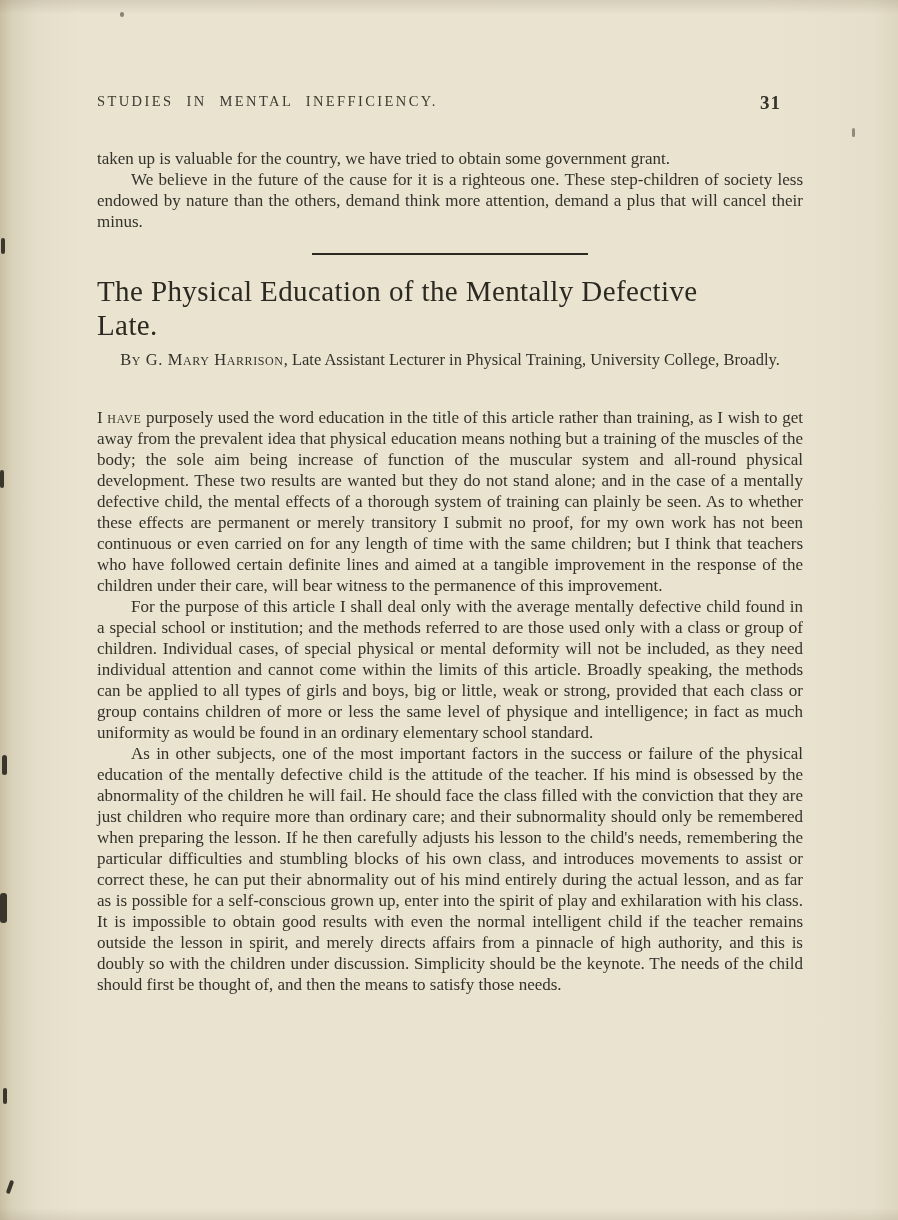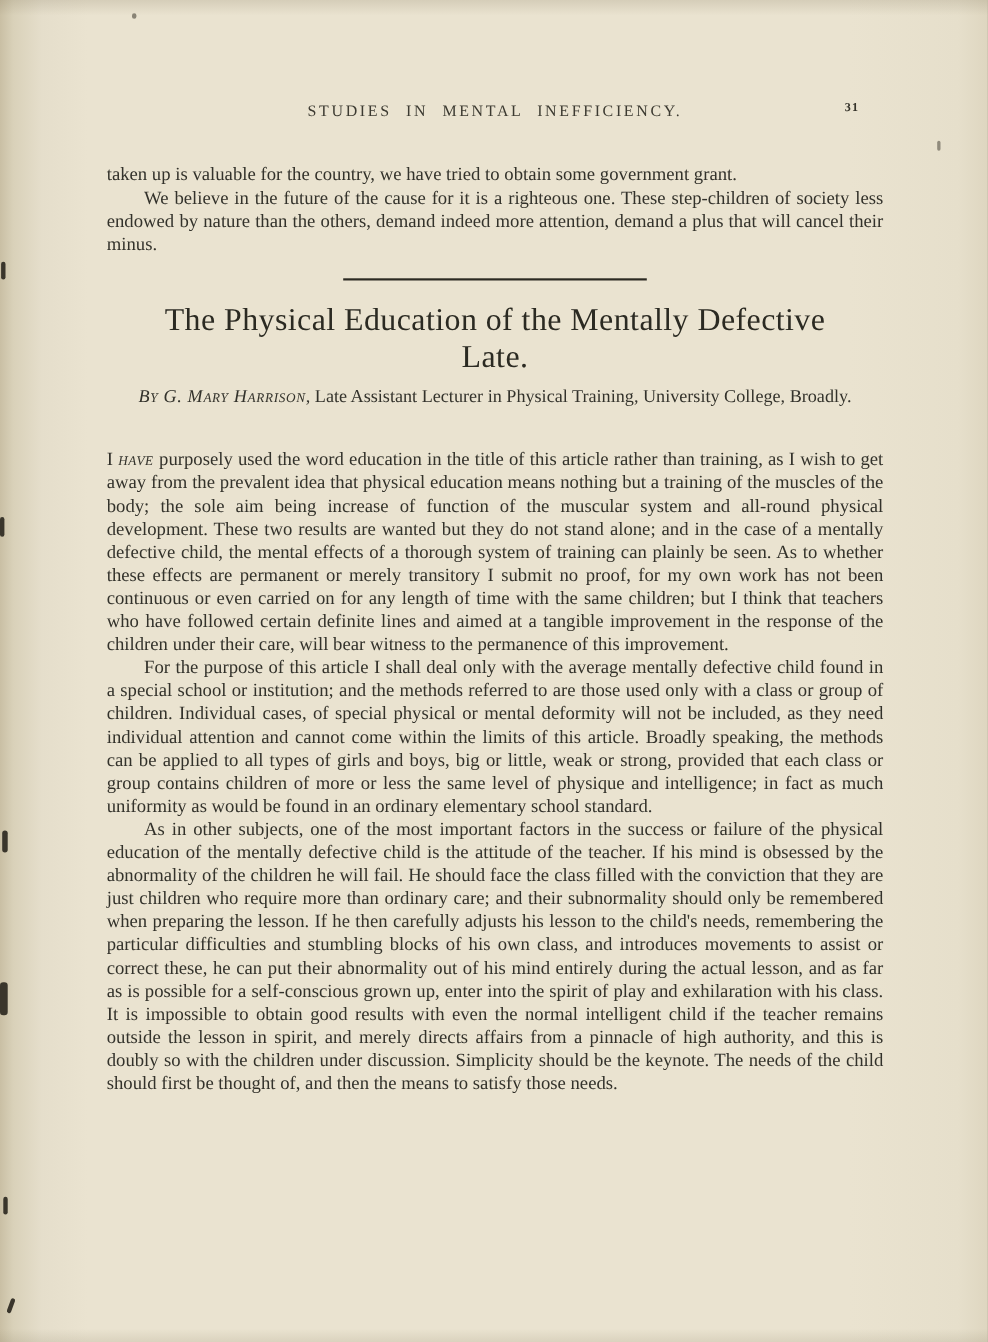--- a/index.html
+++ b/index.html
@@ -28,33 +28,32 @@
   }
   .content {
     position: absolute;
     left: 97px;
     top: 92px;
     width: 706px;
   }
   .running-head {
     position: relative;
     height: 20px;
-    text-align: center;
   }
   .running-title {
     font-size: 14.5px;
     letter-spacing: 2.4px;
     word-spacing: 7px;
     color: #3c3a31;
   }
   .page-number {
     position: absolute;
     right: 22px;
     top: 0;
-    font-size: 11px;
+    font-size: 19px;
     font-weight: bold;
     letter-spacing: 1px;
     color: #35332a;
   }
   .intro {
     margin-top: 15px;
   }
   p {
     margin: 0;
     font-size: 17px;
@@ -67,37 +66,36 @@
     width: 276px;
     height: 2px;
     background: #2c2a22;
     margin: 21px auto 0 auto;
   }
   .title {
     margin: 19px 0 0 0;
     font-size: 29px;
     font-weight: normal;
     line-height: 34px;
-    text-align: center;
+    text-align: left;
     color: #2b2a22;
     letter-spacing: 0.4px;
   }
   .title .line { display: block; }
   .byline {
     margin-top: 7px;
     font-size: 16.5px;
     line-height: 22px;
     text-align: center;
     text-indent: 0;
     padding: 0 4px;
   }
   .sc {
     font-variant: small-caps;
     letter-spacing: 0.6px;
-    font-style: italic;
   }
   .body-text {
     margin-top: 7px;
   }
 </style>
 </head>
 <body>
 
 <div class="page">
 
@@ -112,21 +110,21 @@
 
   <div class="content">
 
     <div class="running-head">
       <span class="running-title">STUDIES IN MENTAL INEFFICIENCY.</span>
       <span class="page-number">31</span>
     </div>
 
     <div class="intro">
       <p class="noindent">taken up is valuable for the country, we have tried to obtain some government grant.</p>
-      <p>We believe in the future of the cause for it is a righteous one.  These step-children of society less endowed by nature than the others, demand indeed more attention, demand a plus that will cancel their minus.</p>
+      <p>We believe in the future of the cause for it is a righteous one.  These step-children of society less endowed by nature than the others, demand think more attention, demand a plus that will cancel their minus.</p>
     </div>
 
     <div class="rule"></div>
 
     <h1 class="title">
       <span class="line">The Physical Education of the Mentally Defective</span>
       <span class="line">Late.</span>
     </h1>
 
     <p class="byline"><span class="sc">By G. Mary Harrison</span><span>, Late Assistant Lecturer in Physical Training, University College, Broadly.</span></p>

